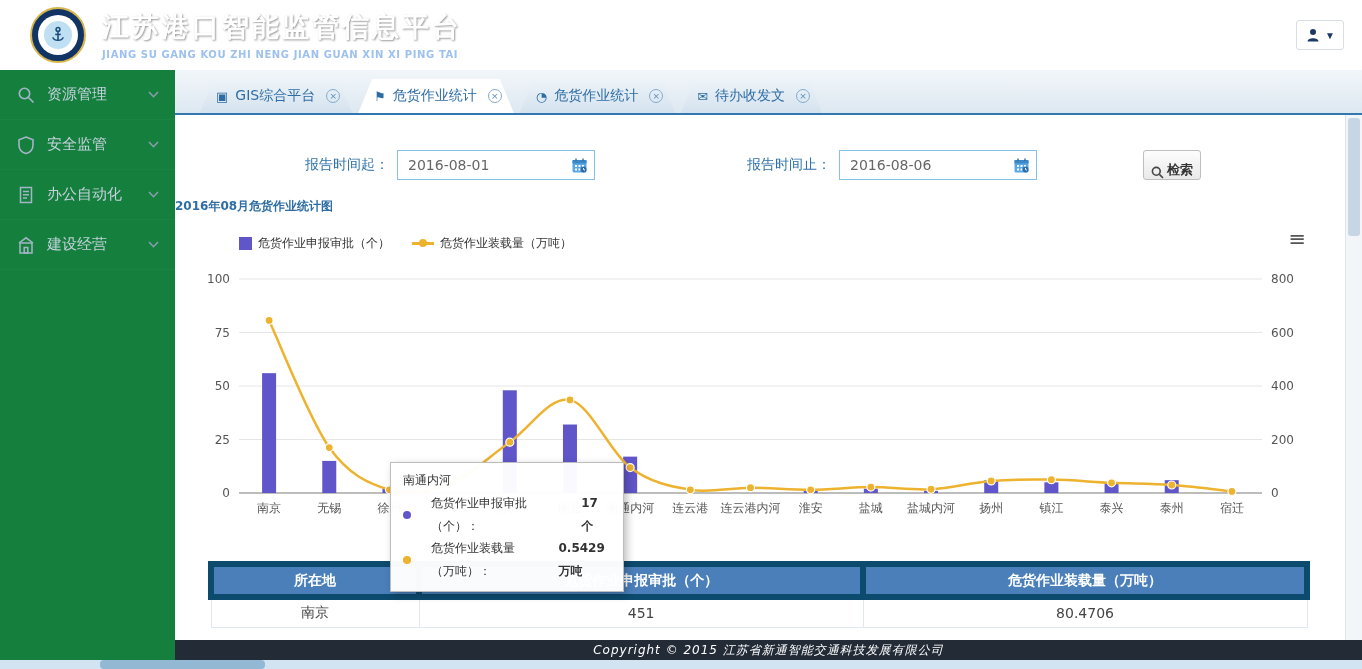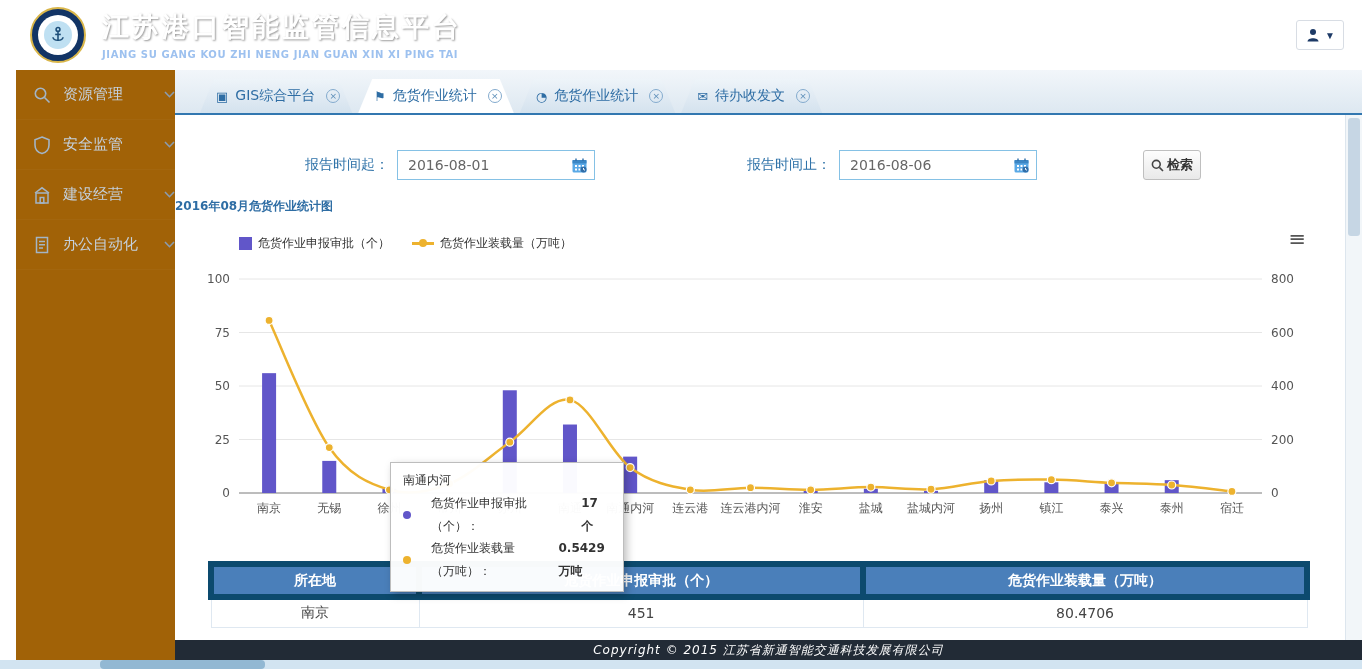--- a/index.html
+++ b/index.html
@@ -16,21 +16,21 @@
   .brand { position:absolute; left:102px; top:9px; }
   .brand-title { color:#fff; font-size:27px; font-weight:bold; letter-spacing:3px; text-shadow:1px 1px 2px rgba(0,0,0,.4); }
   .brand-sub { color:#9dc1ef; font-size:10px; font-weight:bold; letter-spacing:.6px; margin-top:4px; }
   .header-right { position:absolute; right:18px; top:0; height:70px; display:flex; align-items:center; gap:14px; }
   .welcome { color:#fff; font-size:14px; }
   .user-btn { width:48px; height:30px; background:#fff; border:1px solid #d8dde4; border-radius:3px;
     display:flex; align-items:center; justify-content:center; gap:4px; cursor:pointer; }
   .caret { color:#1d3a66; font-size:10px; }
 
   
-  .sidebar { position:absolute; left:0; top:70px; width:175px; height:590px; background:#a16207;margin-left:16px; }
+  .sidebar { position:absolute; left:0; top:70px; width:175px; height:590px; background:#15803d; }
   .side-item { height:50px; display:flex; align-items:center; padding:0 16px; color:#c5d1de; font-size:15px;
     cursor:pointer; border-bottom:1px solid rgba(255,255,255,.03); }
   .side-item .icn { width:20px; height:20px; margin-right:11px; flex:0 0 auto; }
   .side-item .chev { margin-left:auto; }
 
   
   .tabbar { position:absolute; left:175px; top:70px; width:1187px; height:45px;
     background:linear-gradient(#f2f6fa,#dde8f1); border-bottom:2px solid #3277b0;
     display:flex; align-items:flex-end; padding-left:25px; gap:6px; }
   .tab { height:34px; padding:0 12px 0 16px; display:flex; align-items:center; gap:7px;
@@ -46,21 +46,21 @@
   .content { position:absolute; left:175px; top:115px; width:1187px; height:525px; background:#fff; }
   .filter-row { display:flex; align-items:center; margin-top:34px; height:32px;padding-left:18px; }
   .flabel { color:#2e72a8; font-size:14px; }
   .lbl1 { margin-left:112px; } .lbl2 { margin-left:152px; }
   .dfield { width:198px; height:30px; border:1px solid #85c1e5; display:flex; align-items:center;
     margin-left:8px; background:#fff; }
   .dval { flex:1; padding-left:10px; font-size:14px; color:#666; }
   .calbtn { width:30px; height:28px; display:flex; align-items:center; justify-content:center; cursor:pointer; }
   .search-btn { margin-left:106px; width:58px; height:30px; border:1px solid #bfbfbf; border-radius:3px;
     background:linear-gradient(#fdfdfd,#e9e9e9); font-size:13px; color:#333; font-weight:bold;
-    display:flex; align-items:center; justify-content:center; gap:3px; cursor:pointer; }
+    display:flex; align-items:flex-end; justify-content:center; gap:3px; cursor:pointer; }
 
   .chart-title { margin-top:14px; color:#2e6da4; font-size:12px; font-weight:bold; line-height:22px; }
 
   .chart-wrap { position:relative; margin-top:16px; }
   .legend-row { display:flex; align-items:center; gap:22px; margin-left:64px; height:20px; }
   .legend-item { display:flex; align-items:center; gap:6px; font-size:12px; color:#333; cursor:pointer; }
   .sw-bar { width:13px; height:13px; background:#6156c9; }
   .sw-line { width:22px; height:3px; position:relative; background:#edb22e; }
   .sw-dot { position:absolute; left:7px; top:-2.5px; width:8px; height:8px; border-radius:50%; background:#edb22e; }
   .toolbox { position:absolute; right:56px; top:-4px; color:#555; font-size:21px; cursor:pointer; line-height:20px; }
@@ -139,38 +139,38 @@
       <path d="M10 2 L17 4.8 V10 C17 14.6 13.6 17.6 10 18.6 C6.4 17.6 3 14.6 3 10 V4.8 Z" stroke="#a3b5c6" stroke-width="1.6" fill="none"></path>
     </svg>
     <span>安全监管</span>
     <svg class="chev" width="11" height="7" viewBox="0 0 11 7">
       <polyline points="1,1 5.5,5.7 10,1" stroke="#8a9cb0" stroke-width="1.6" fill="none"></polyline>
       </svg>
   </div>
   <div class="side-item">
     <svg class="icn" viewBox="0 0 20 20">
       <g stroke="#a3b5c6" stroke-width="1.5" fill="none">
+        <rect x="4.5" y="2.5" width="11" height="15"></rect>
+          <path d="M7 6.5 H13 M7 9.8 H13 M7 13 H11"></path>
+      </g>
+    </svg>
+    <span>办公自动化</span>
+    <svg class="chev" width="11" height="7" viewBox="0 0 11 7">
+      <polyline points="1,1 5.5,5.7 10,1" stroke="#8a9cb0" stroke-width="1.6" fill="none"></polyline>
+      </svg>
+  </div>
+  <div class="side-item">
+    <svg class="icn" viewBox="0 0 20 20">
+      <g stroke="#a3b5c6" stroke-width="1.5" fill="none">
         <rect x="4" y="8" width="12" height="10"></rect>
           <path d="M3 8 L10 2.8 L17 8"></path>
           <rect x="8.2" y="12.5" width="3.6" height="5.5"></rect>
       </g>
     </svg>
     <span>建设经营</span>
-    <svg class="chev" width="11" height="7" viewBox="0 0 11 7">
-      <polyline points="1,1 5.5,5.7 10,1" stroke="#8a9cb0" stroke-width="1.6" fill="none"></polyline>
-      </svg>
-  </div>
-  <div class="side-item">
-    <svg class="icn" viewBox="0 0 20 20">
-      <g stroke="#a3b5c6" stroke-width="1.5" fill="none">
-        <rect x="4.5" y="2.5" width="11" height="15"></rect>
-          <path d="M7 6.5 H13 M7 9.8 H13 M7 13 H11"></path>
-      </g>
-    </svg>
-    <span>办公自动化</span>
     <svg class="chev" width="11" height="7" viewBox="0 0 11 7">
       <polyline points="1,1 5.5,5.7 10,1" stroke="#8a9cb0" stroke-width="1.6" fill="none"></polyline>
       </svg>
   </div>
 </div>
 
 <div class="tabbar">
   <div class="tab">
     <span class="tglyph">▣</span>
     <span>GIS综合平台</span>

